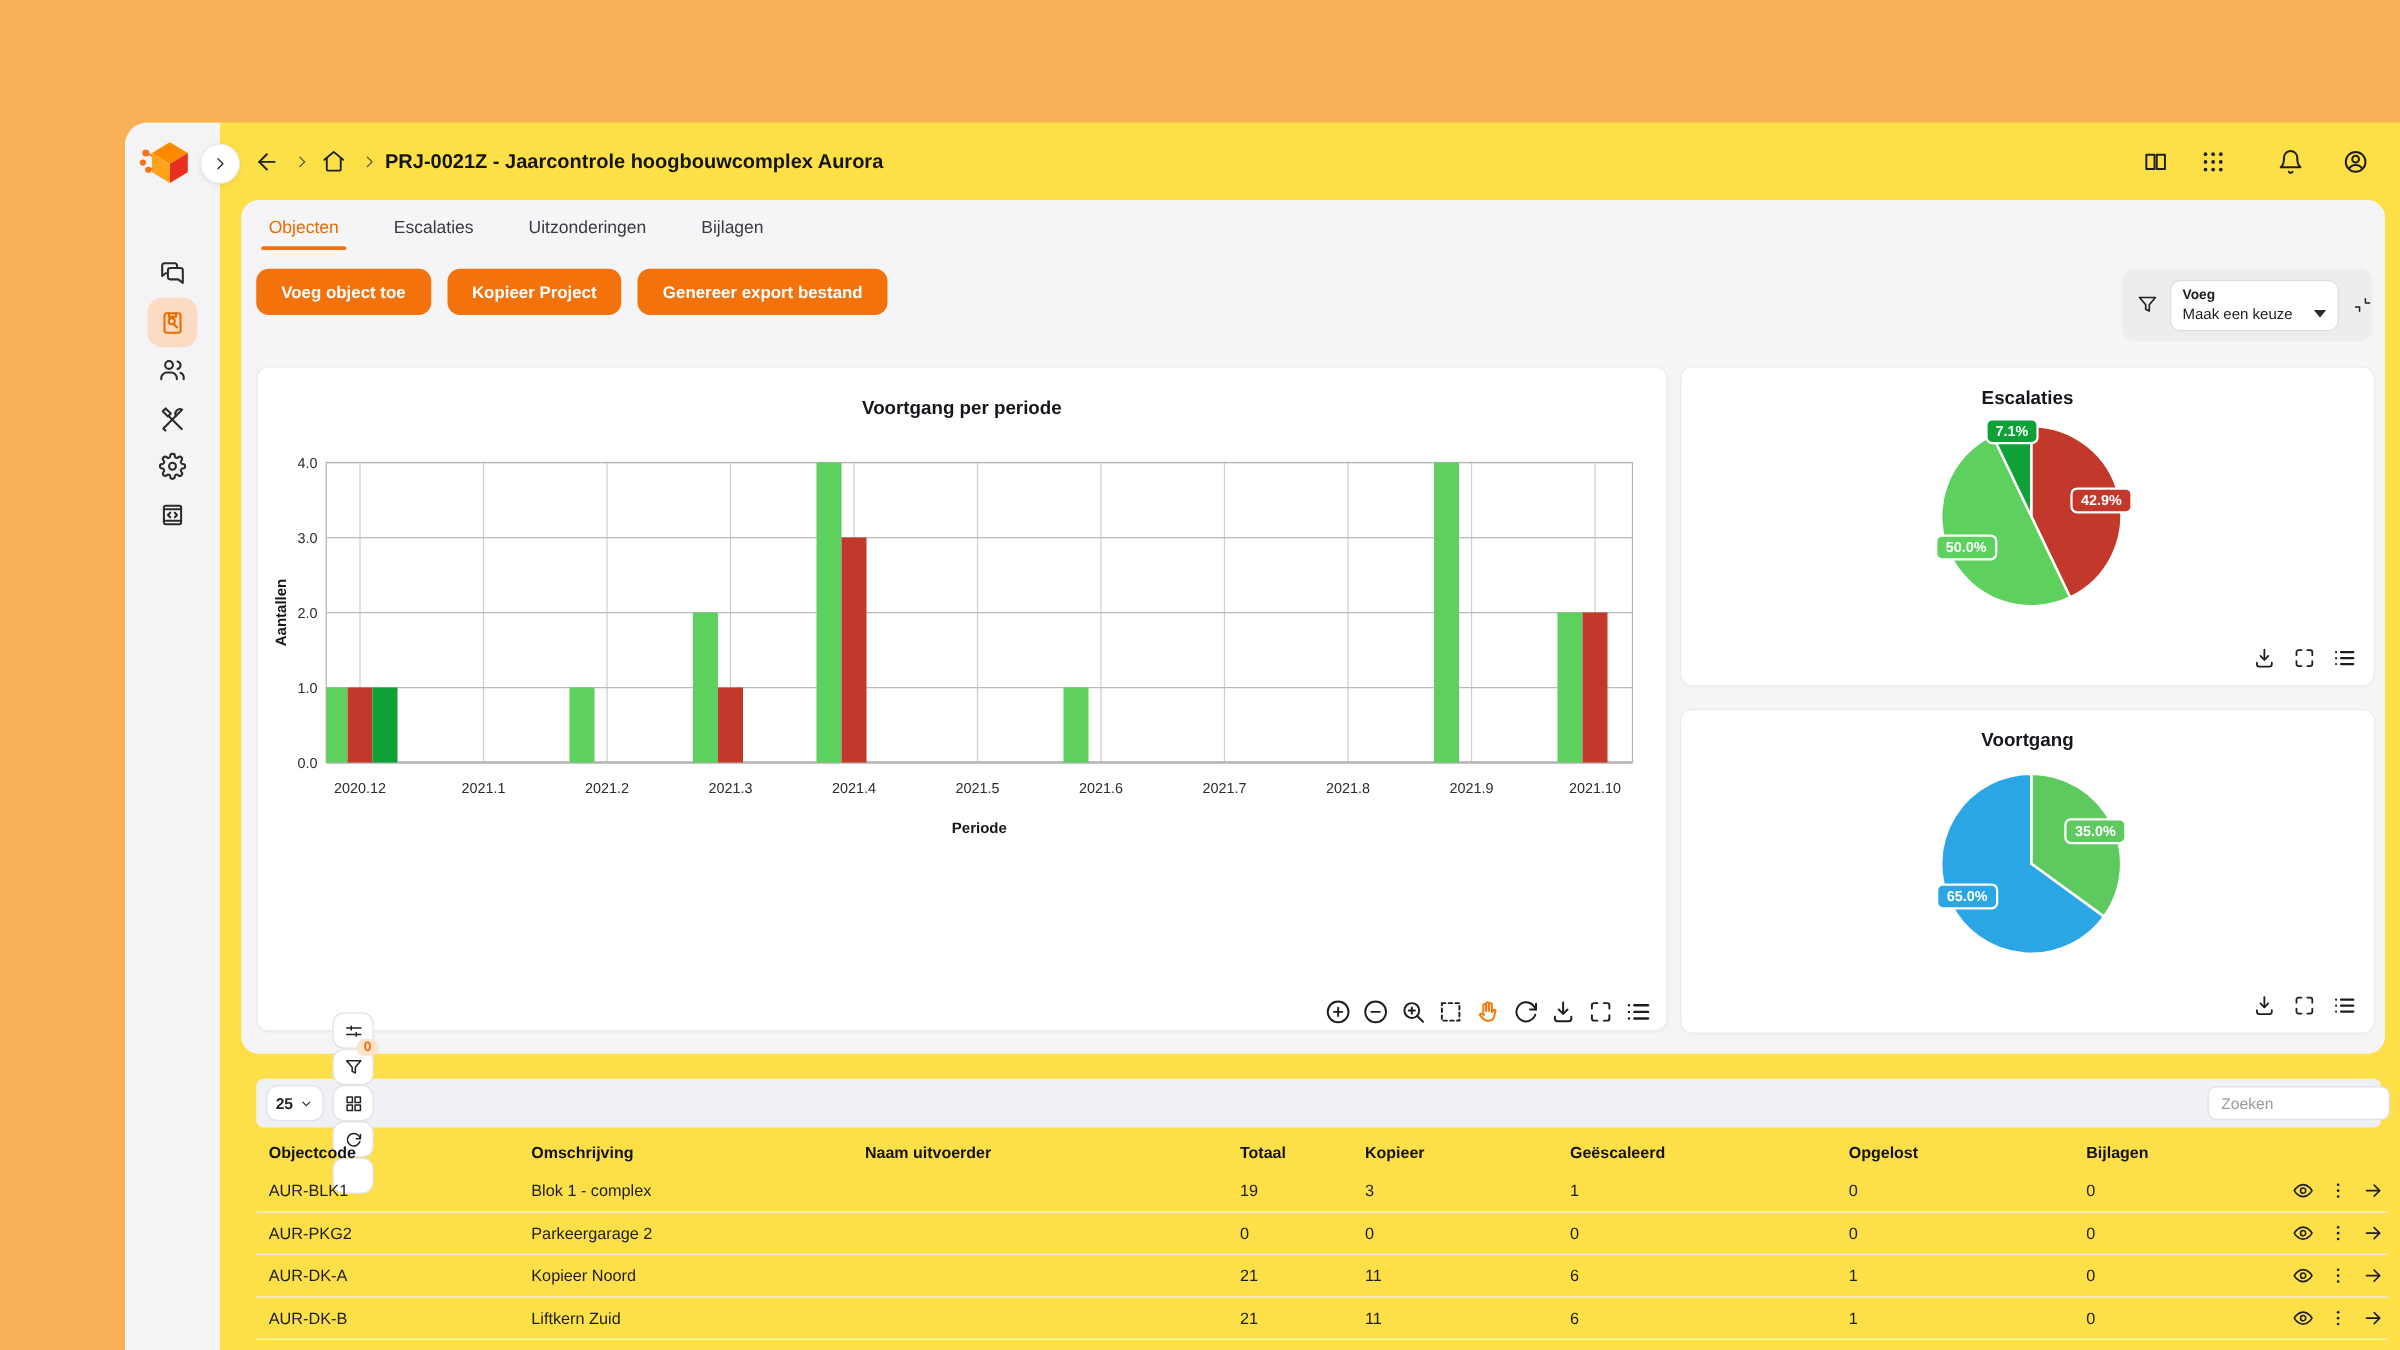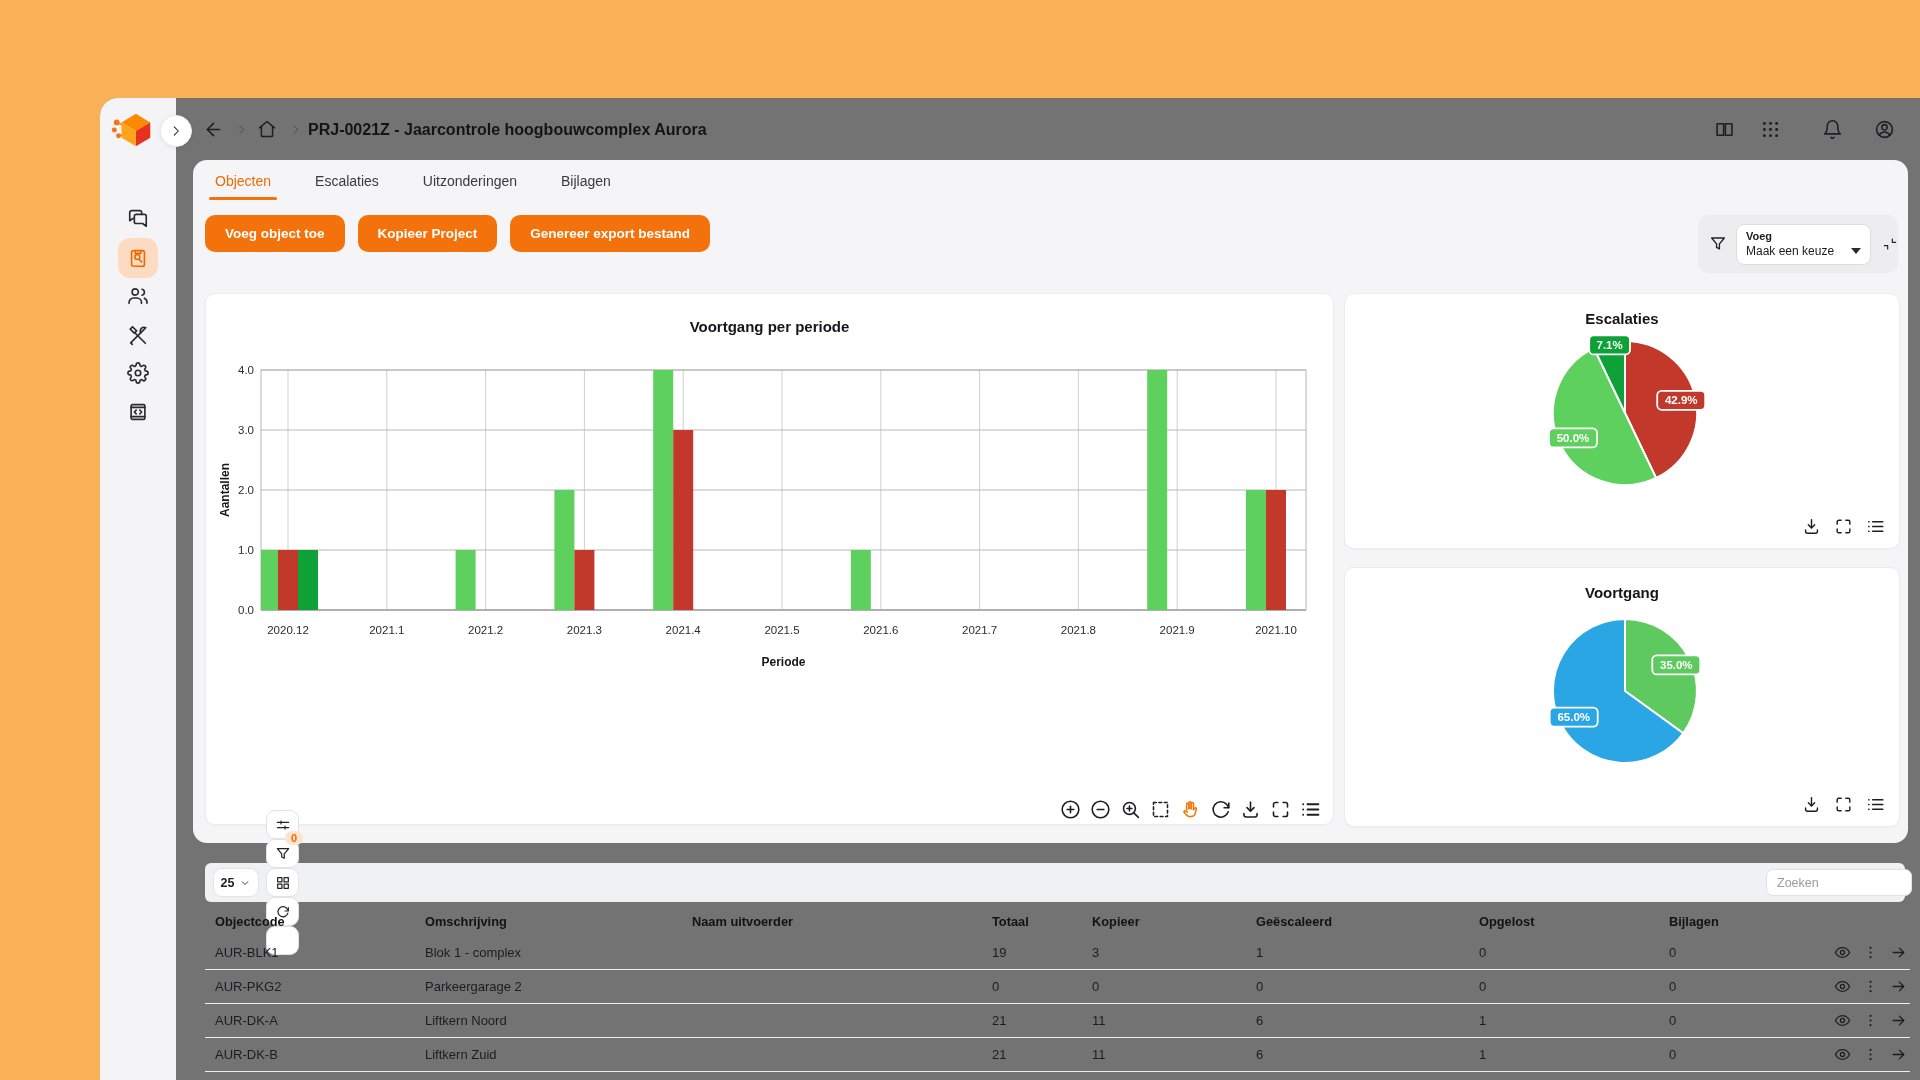--- a/index.html
+++ b/index.html
@@ -1,19 +1,19 @@
 <!DOCTYPE html>
 <html><head>
 <meta charset="utf-8">
 <style>
   html,body{margin:0;padding:0;}
   body{width:1920px;height:1080px;position:relative;overflow:hidden;
        font-family:"Liberation Sans",sans-serif;background:#f8b156;color:#1b1b1f;}
   #window{position:absolute;left:100px;top:98px;width:1820px;height:982px;
-          background:#737373;border-top-left-radius:18px;overflow:hidden;}
+          background:#fde047;border-top-left-radius:18px;overflow:hidden;}
   
   #sidebar{position:absolute;left:0;top:0;width:76px;height:100%;background:#f4f4f6;}
   #logo{position:absolute;left:10px;top:10px;width:46px;height:46px;}
   #collapse-btn{position:absolute;left:60px;top:17px;width:30px;height:30px;border-radius:50%;
     background:#fff;border:1px solid #ececef;box-shadow:0 1px 4px rgba(0,0,0,.08);
     display:flex;align-items:center;justify-content:center;color:#222;z-index:9;}
   .side-item{position:absolute;left:18px;width:40px;height:40px;border-radius:12px;
     display:flex;align-items:center;justify-content:center;color:#2b2b2e;}
   .side-item.active{background:#fbdcc3;color:#e96b00;}
   
@@ -579,21 +579,21 @@
           <span class="tool">
             <svg viewBox="0 0 24 24" width="17" height="17" fill="none" stroke="currentColor" stroke-width="1.8" stroke-linecap="round" stroke-linejoin="round">
               <path d="M4.5 12H19"></path>
               <path d="M13.2 5.8L19.4 12l-6.2 6.2"></path>
             </svg>
           </span>
         </div>
       </div>
       <div class="trow body">
         <div class="cell ">AUR-DK-A</div>
-        <div class="cell ">Liftkern Noord</div>
+        <div class="cell ">Kopieer Noord</div>
         <div class="cell "></div>
         <div class="cell num">21</div>
         <div class="cell num">11</div>
         <div class="cell num">6</div>
         <div class="cell num">1</div>
         <div class="cell num">0</div>
         <div class="cell icons">
           <span class="tool">
             <svg viewBox="0 0 24 24" width="17" height="17" fill="none" stroke="currentColor" stroke-width="1.8" stroke-linecap="round" stroke-linejoin="round">
               <path d="M2 12s3.6-6.8 10-6.8S22 12 22 12s-3.6 6.8-10 6.8S2 12 2 12z"></path>

